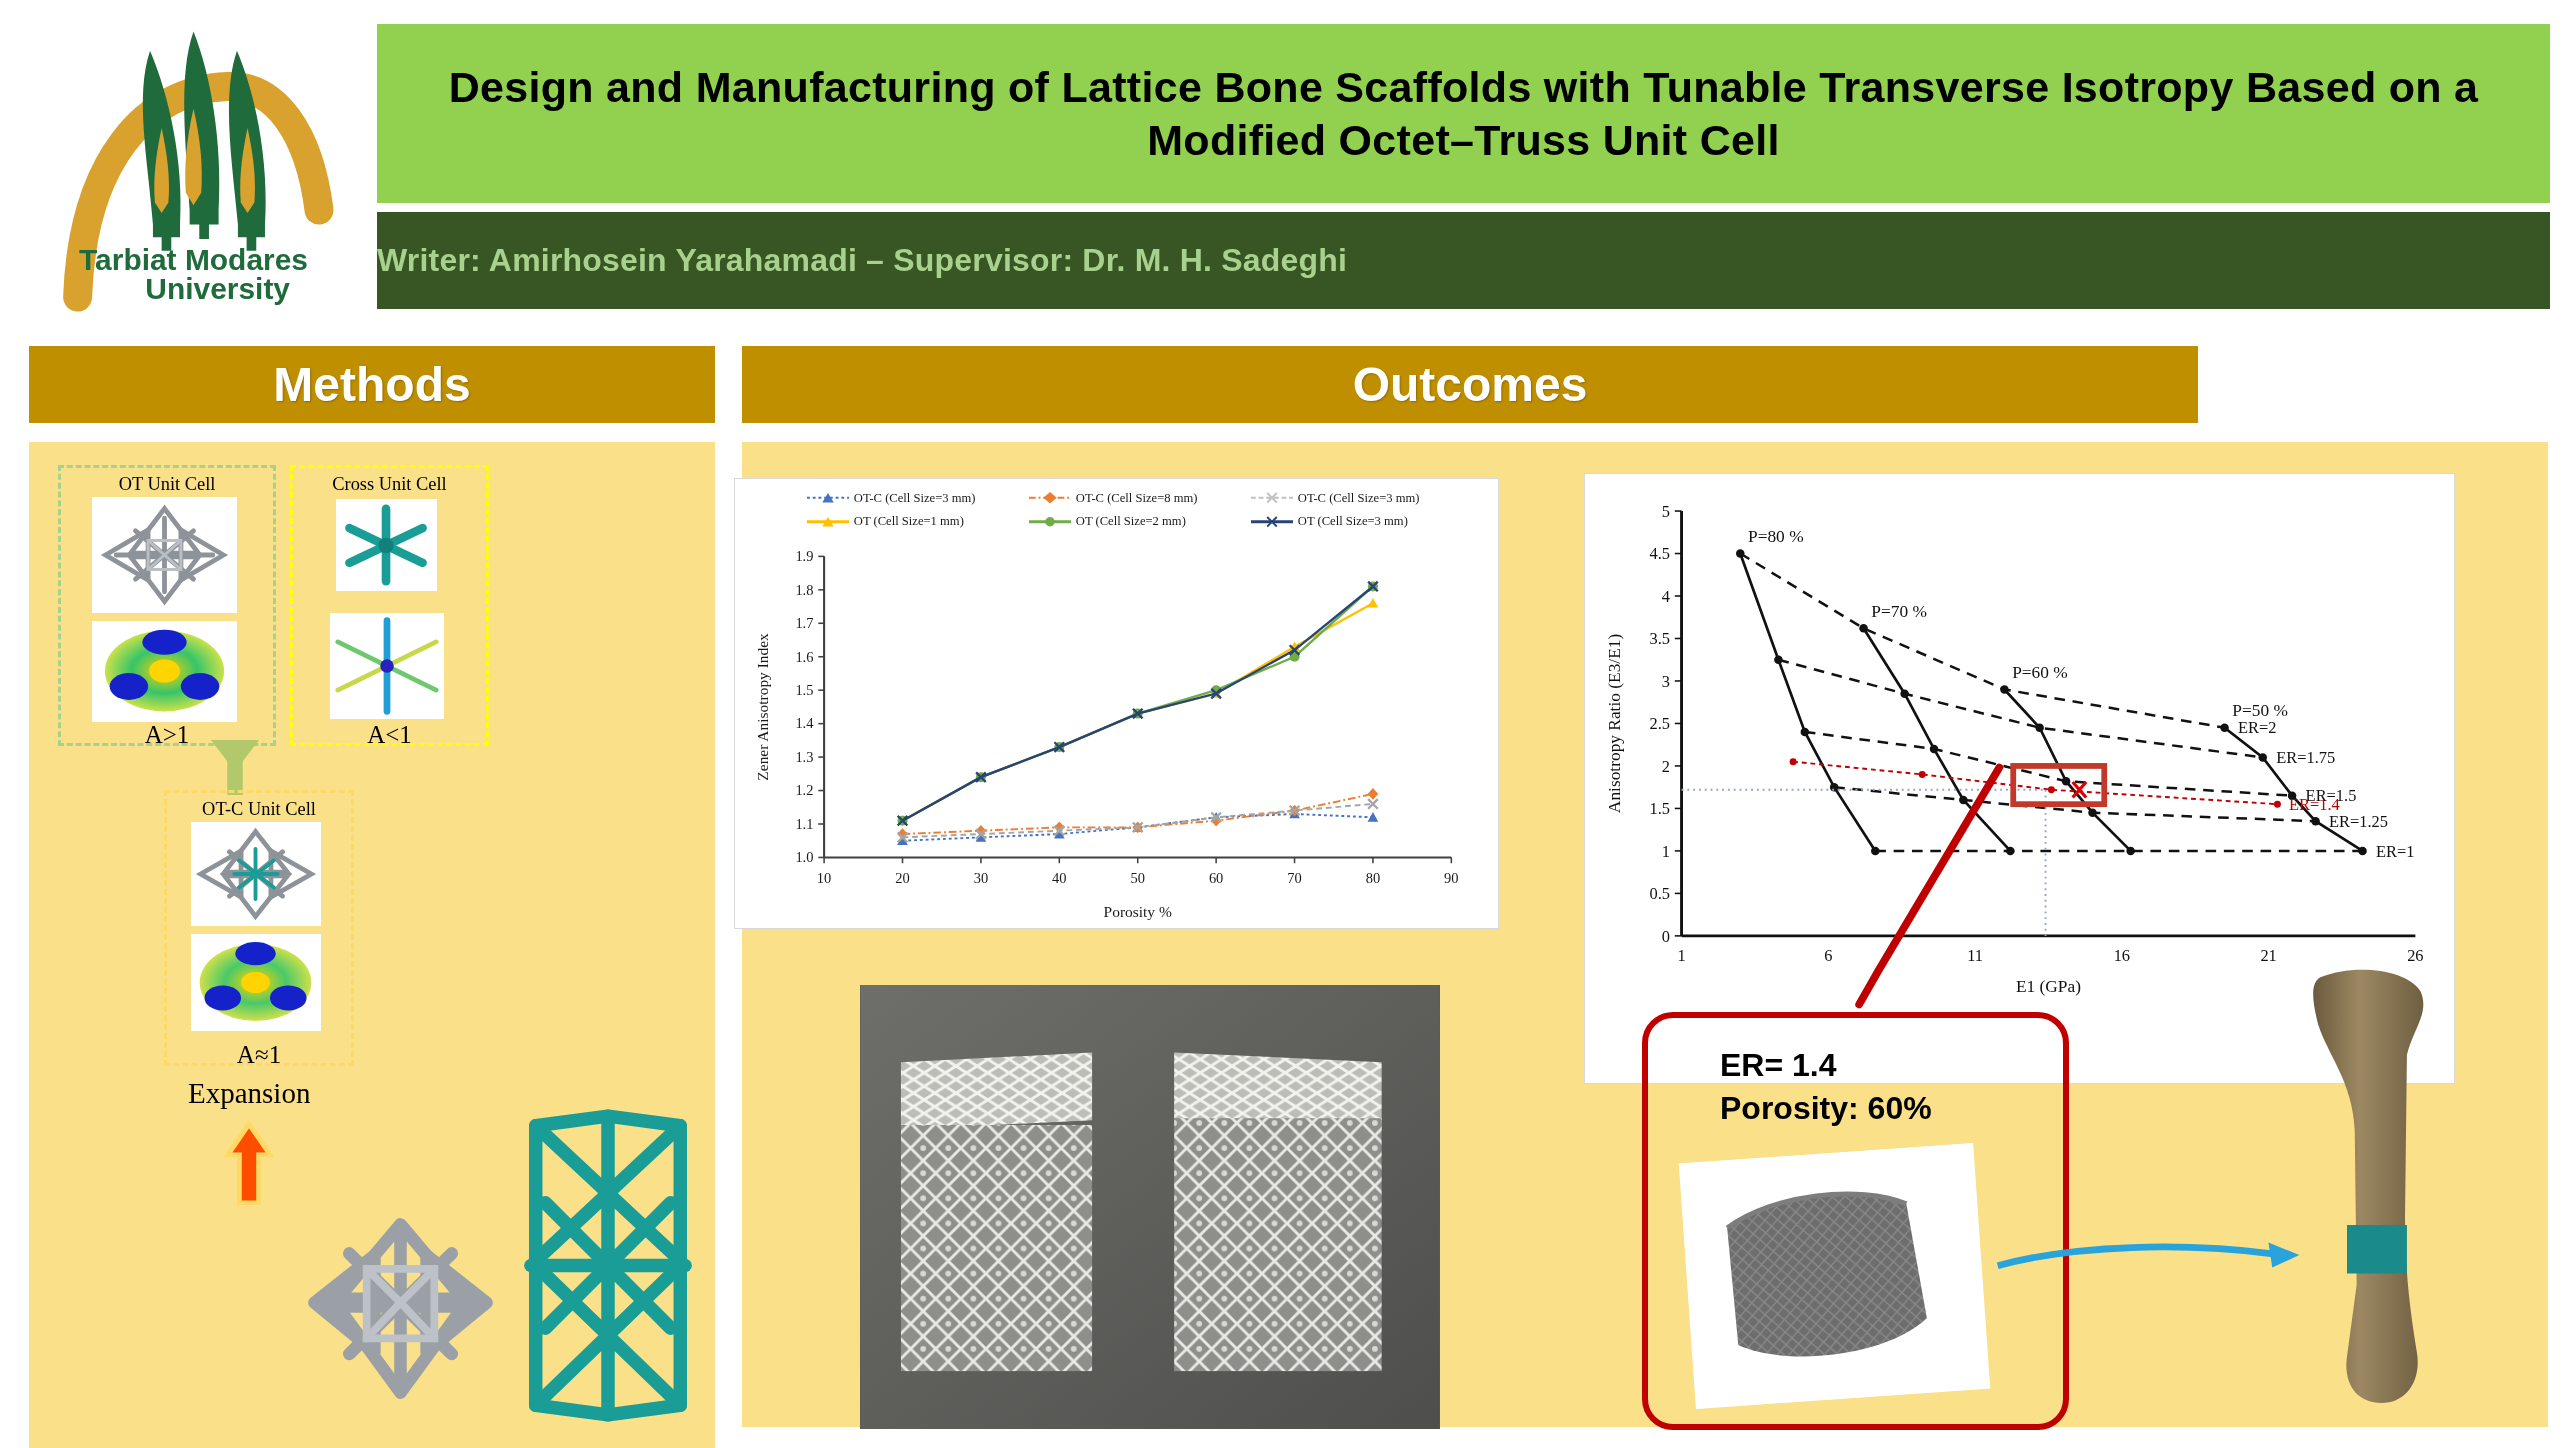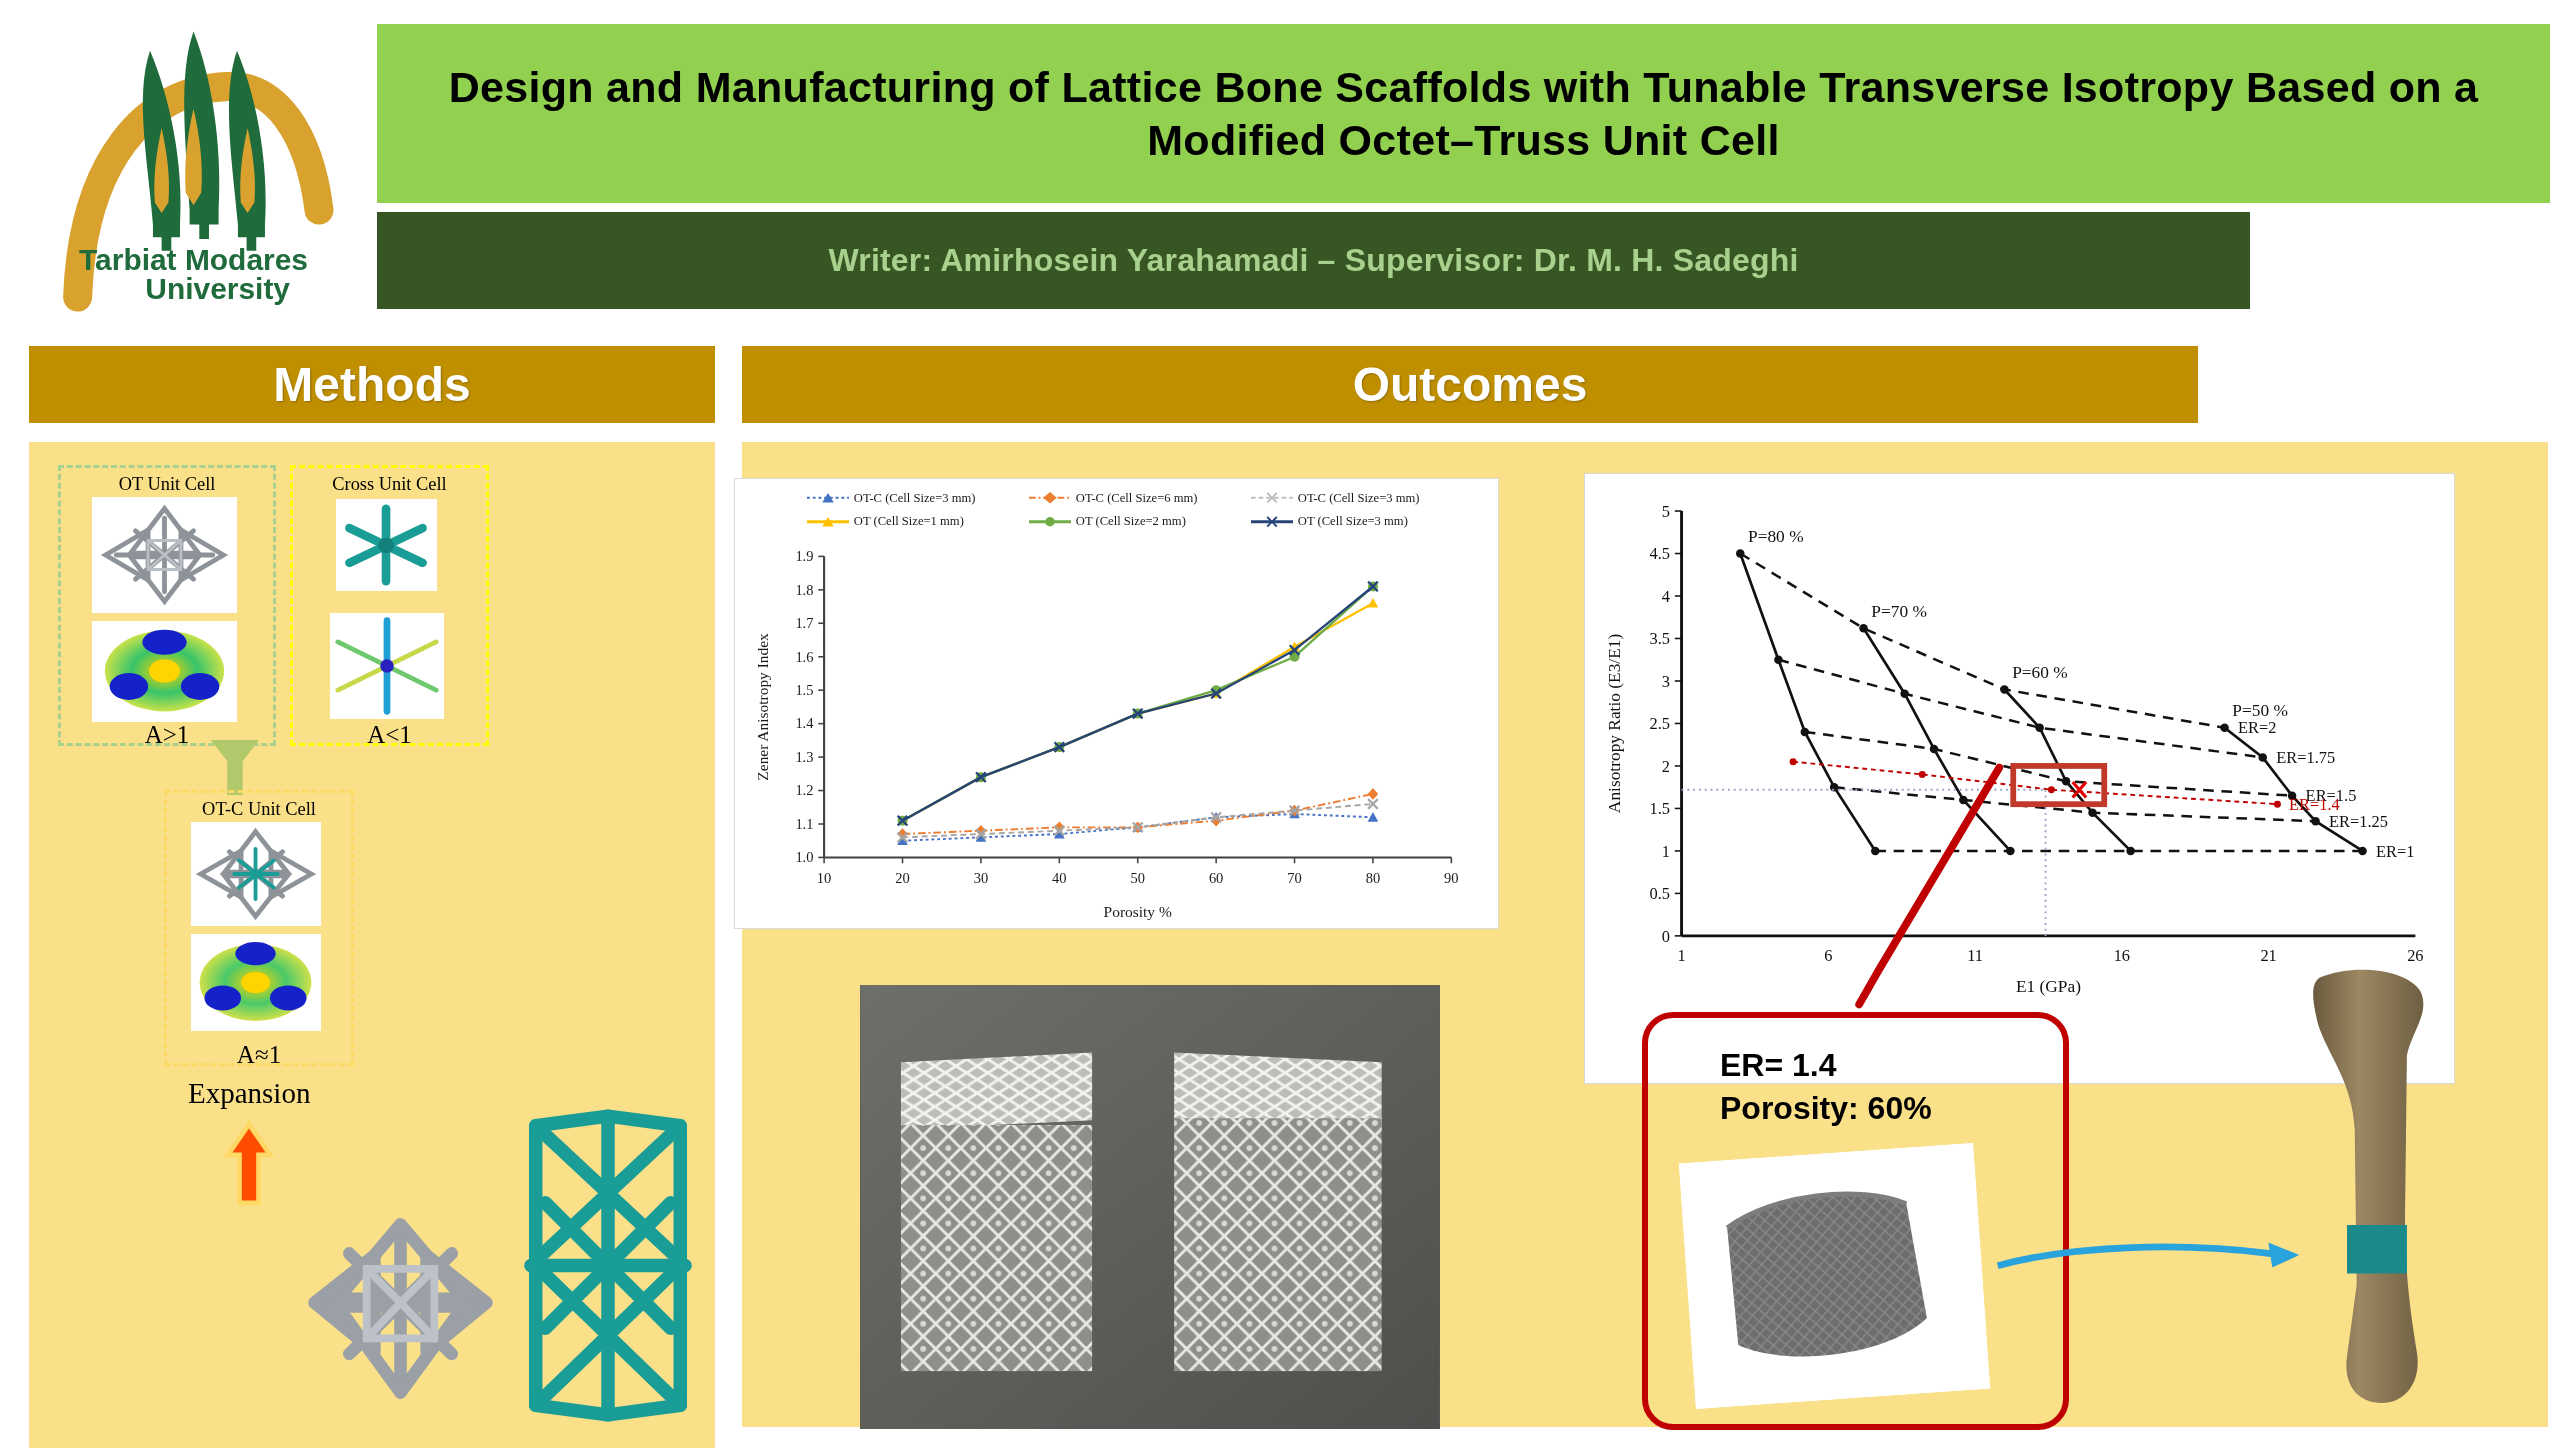--- a/index.html
+++ b/index.html
@@ -6,22 +6,22 @@
   body{width:2576px;height:1449px;position:relative;overflow:hidden;
        font-family:"Liberation Sans",sans-serif;}
 
   
   #logo-block{position:absolute;left:39px;top:17.4px;width:309px;height:309px;}
   #logo-svg{display:block;}
   #title-bar{position:absolute;left:377px;top:24px;width:2173px;height:179px;
              background:#92d050;display:flex;align-items:center;justify-content:center;}
   #title-text{font-size:43px;font-weight:bold;color:#000;text-align:center;
               line-height:1.22;letter-spacing:0.3px;padding:0 29px;}
-  #author-bar{position:absolute;left:377px;top:212px;width:1873px;height:97px;
-              background:#375623;display:flex;align-items:center;justify-content:center;}
+  #author-bar{position:absolute;left:377px;top:212px;width:2173px;height:97px;
+              background:#375623;display:flex;align-items:center;justify-content:flex-start;}
   #author-text{font-size:32px;font-weight:bold;color:#a9d18e;letter-spacing:0.2px;}
 
   
   .sec-header{position:absolute;background:#bf8f00;display:flex;align-items:center;
               justify-content:center;}
   .sec-header span{color:#fff;font-size:48px;font-weight:bold;
                    text-shadow:1px 1px 1.9px rgba(0,0,0,.25);}
   #methods-header{left:29px;top:346px;width:686px;height:77px;}
   #outcomes-header{left:742px;top:346px;width:1456px;height:77px;}
 
@@ -264,21 +264,21 @@
           <line x1="0" y1="7" x2="44" y2="7" stroke="#4472c4" stroke-width="2" stroke-dasharray="3,3"></line>
           <polygon points="22,2 28,12 16,12" fill="#4472c4"></polygon>
         </svg>
       <span>OT-C (Cell Size=3 mm)</span>
       </div>
     <div class="leg">
       <svg width="42" height="13.5" viewBox="0 0 44 14">
           <line x1="0" y1="7" x2="44" y2="7" stroke="#ed7d31" stroke-width="2" stroke-dasharray="7,3,2,3"></line>
           <polygon points="22,1 29,7 22,13 15,7" fill="#ed7d31"></polygon>
         </svg>
-      <span>OT-C (Cell Size=6 mm)</span>
+      <span>OT-C (Cell Size=8 mm)</span>
       </div>
     <div class="leg">
       <svg width="42" height="13.5" viewBox="0 0 44 14">
           <line x1="0" y1="7" x2="44" y2="7" stroke="#bfbfbf" stroke-width="2" stroke-dasharray="5,3"></line>
           <path d="M17 2 L27 12 M27 2 L17 12" stroke="#bfbfbf" stroke-width="2"></path>
         </svg>
       <span>OT-C (Cell Size=3 mm)</span>
       </div>
     <div class="leg">
       <svg width="42" height="13.5" viewBox="0 0 44 14">

